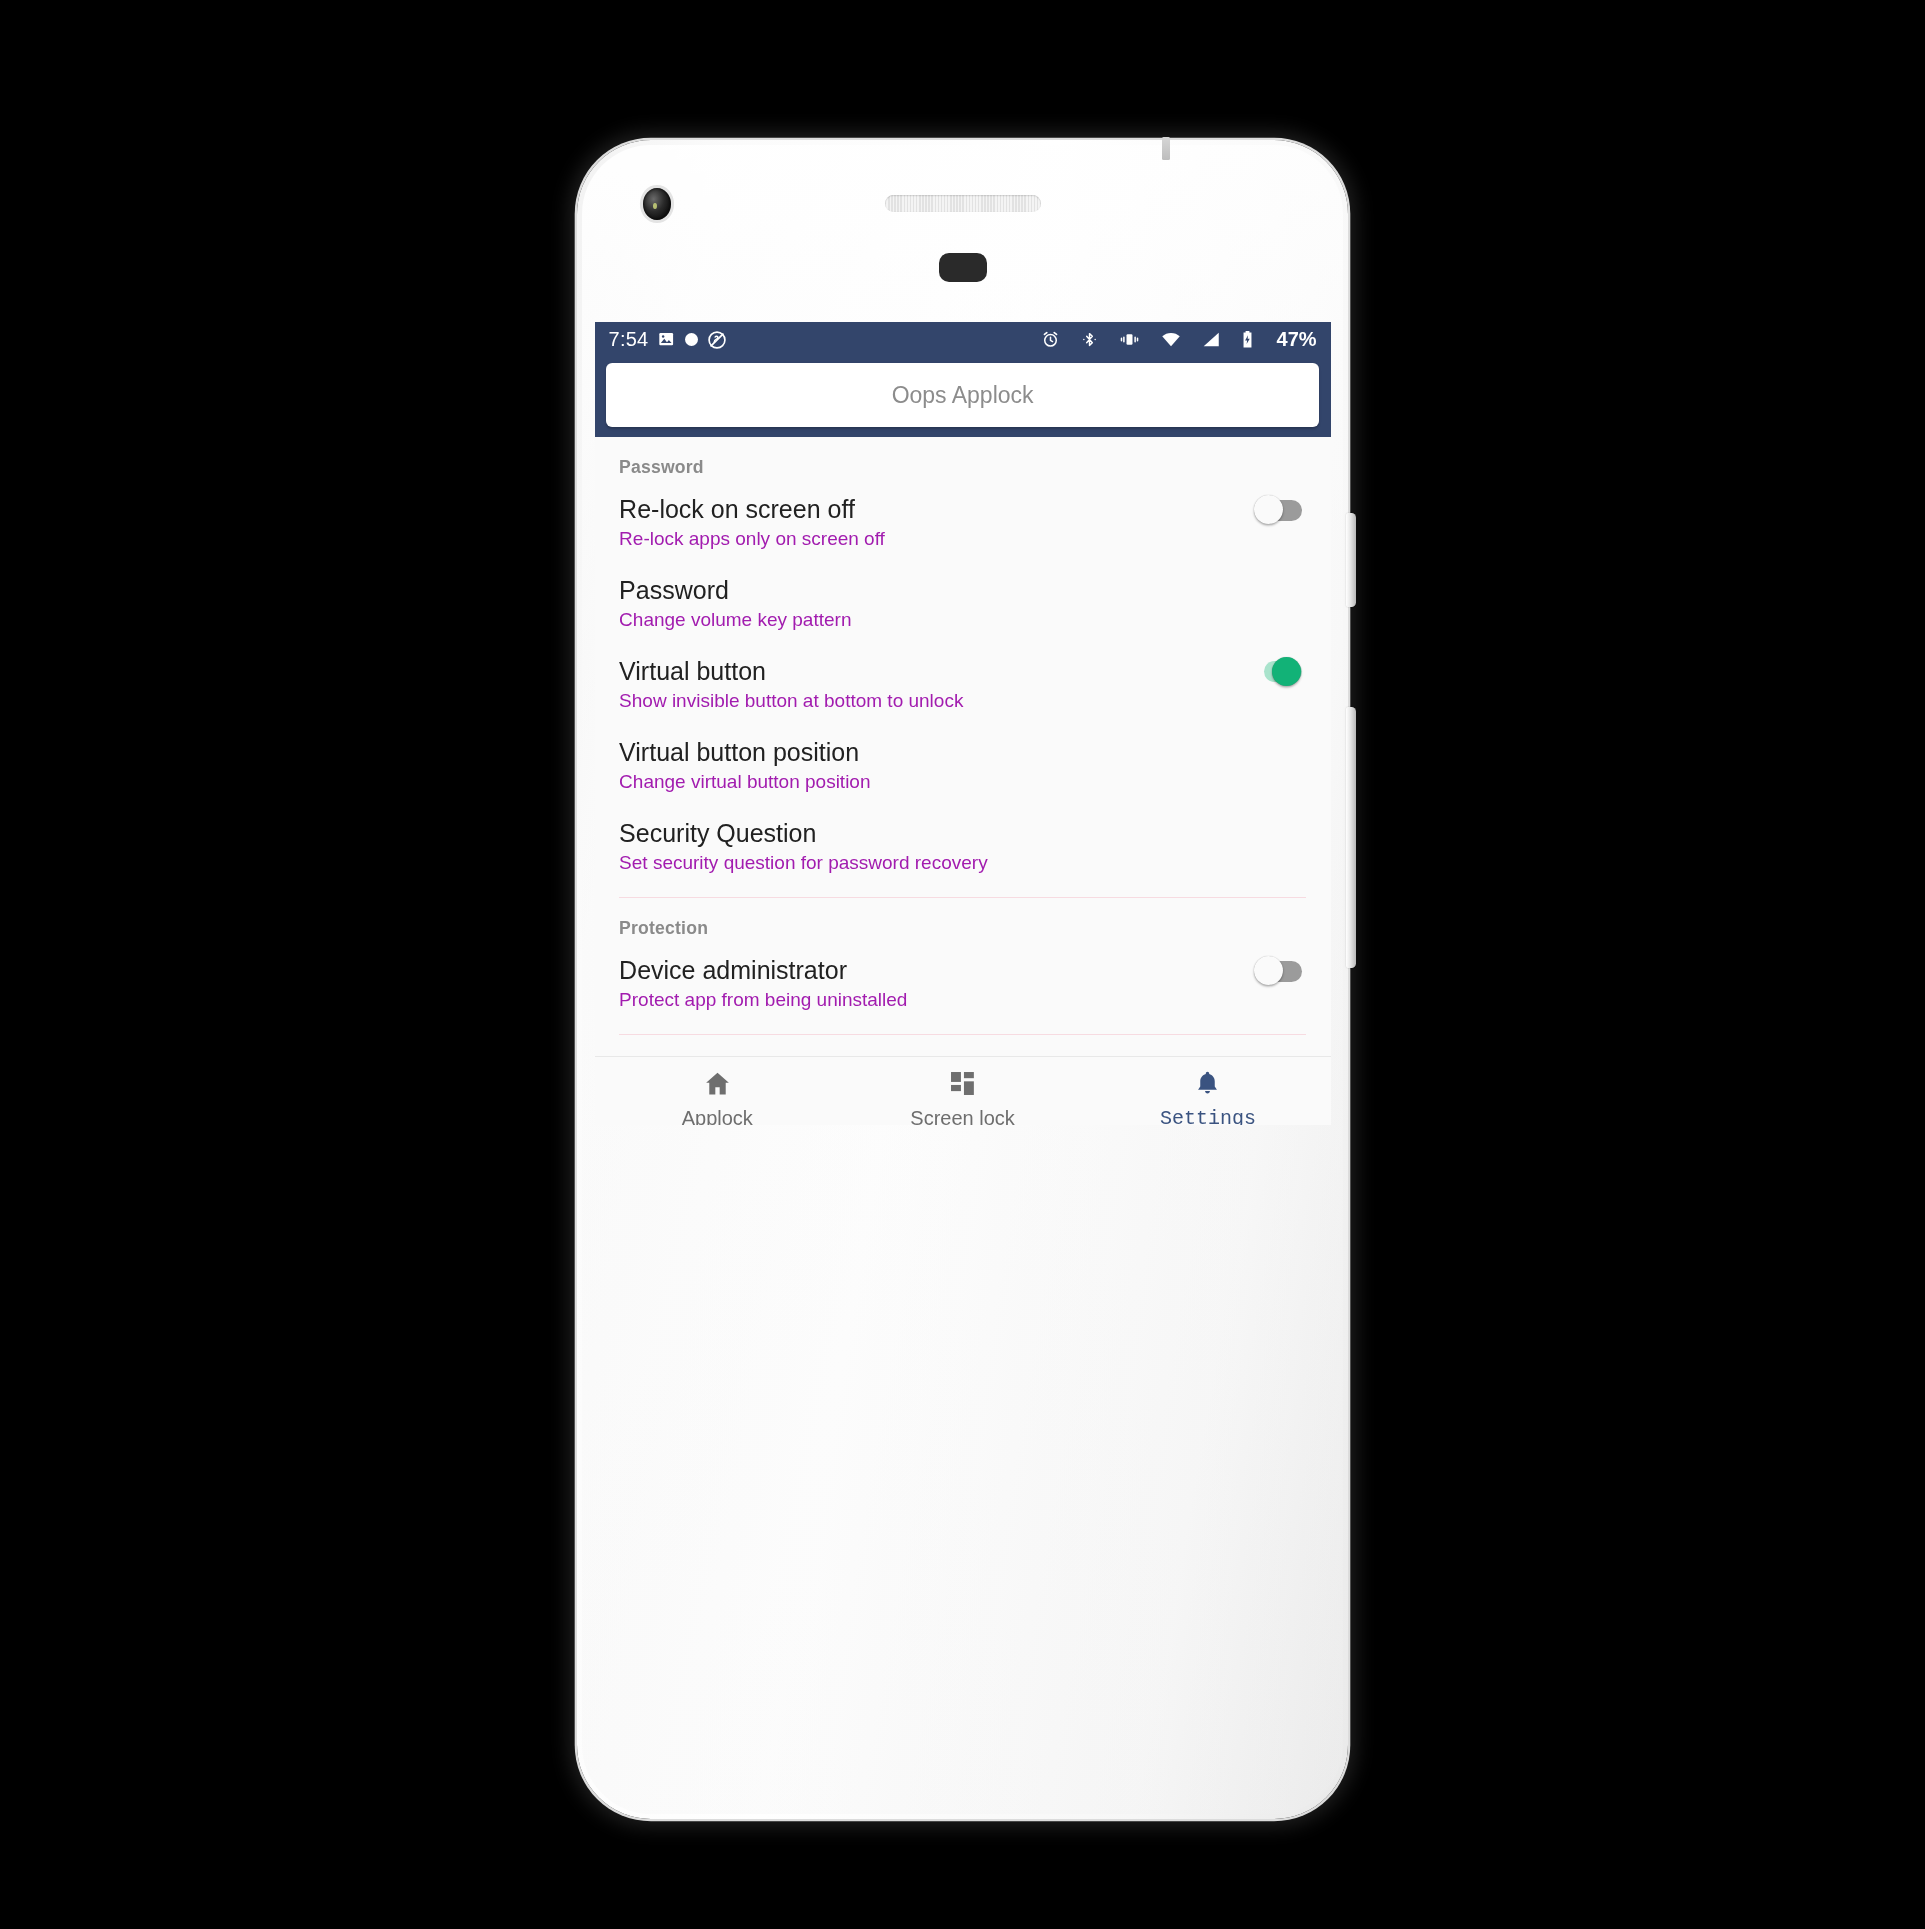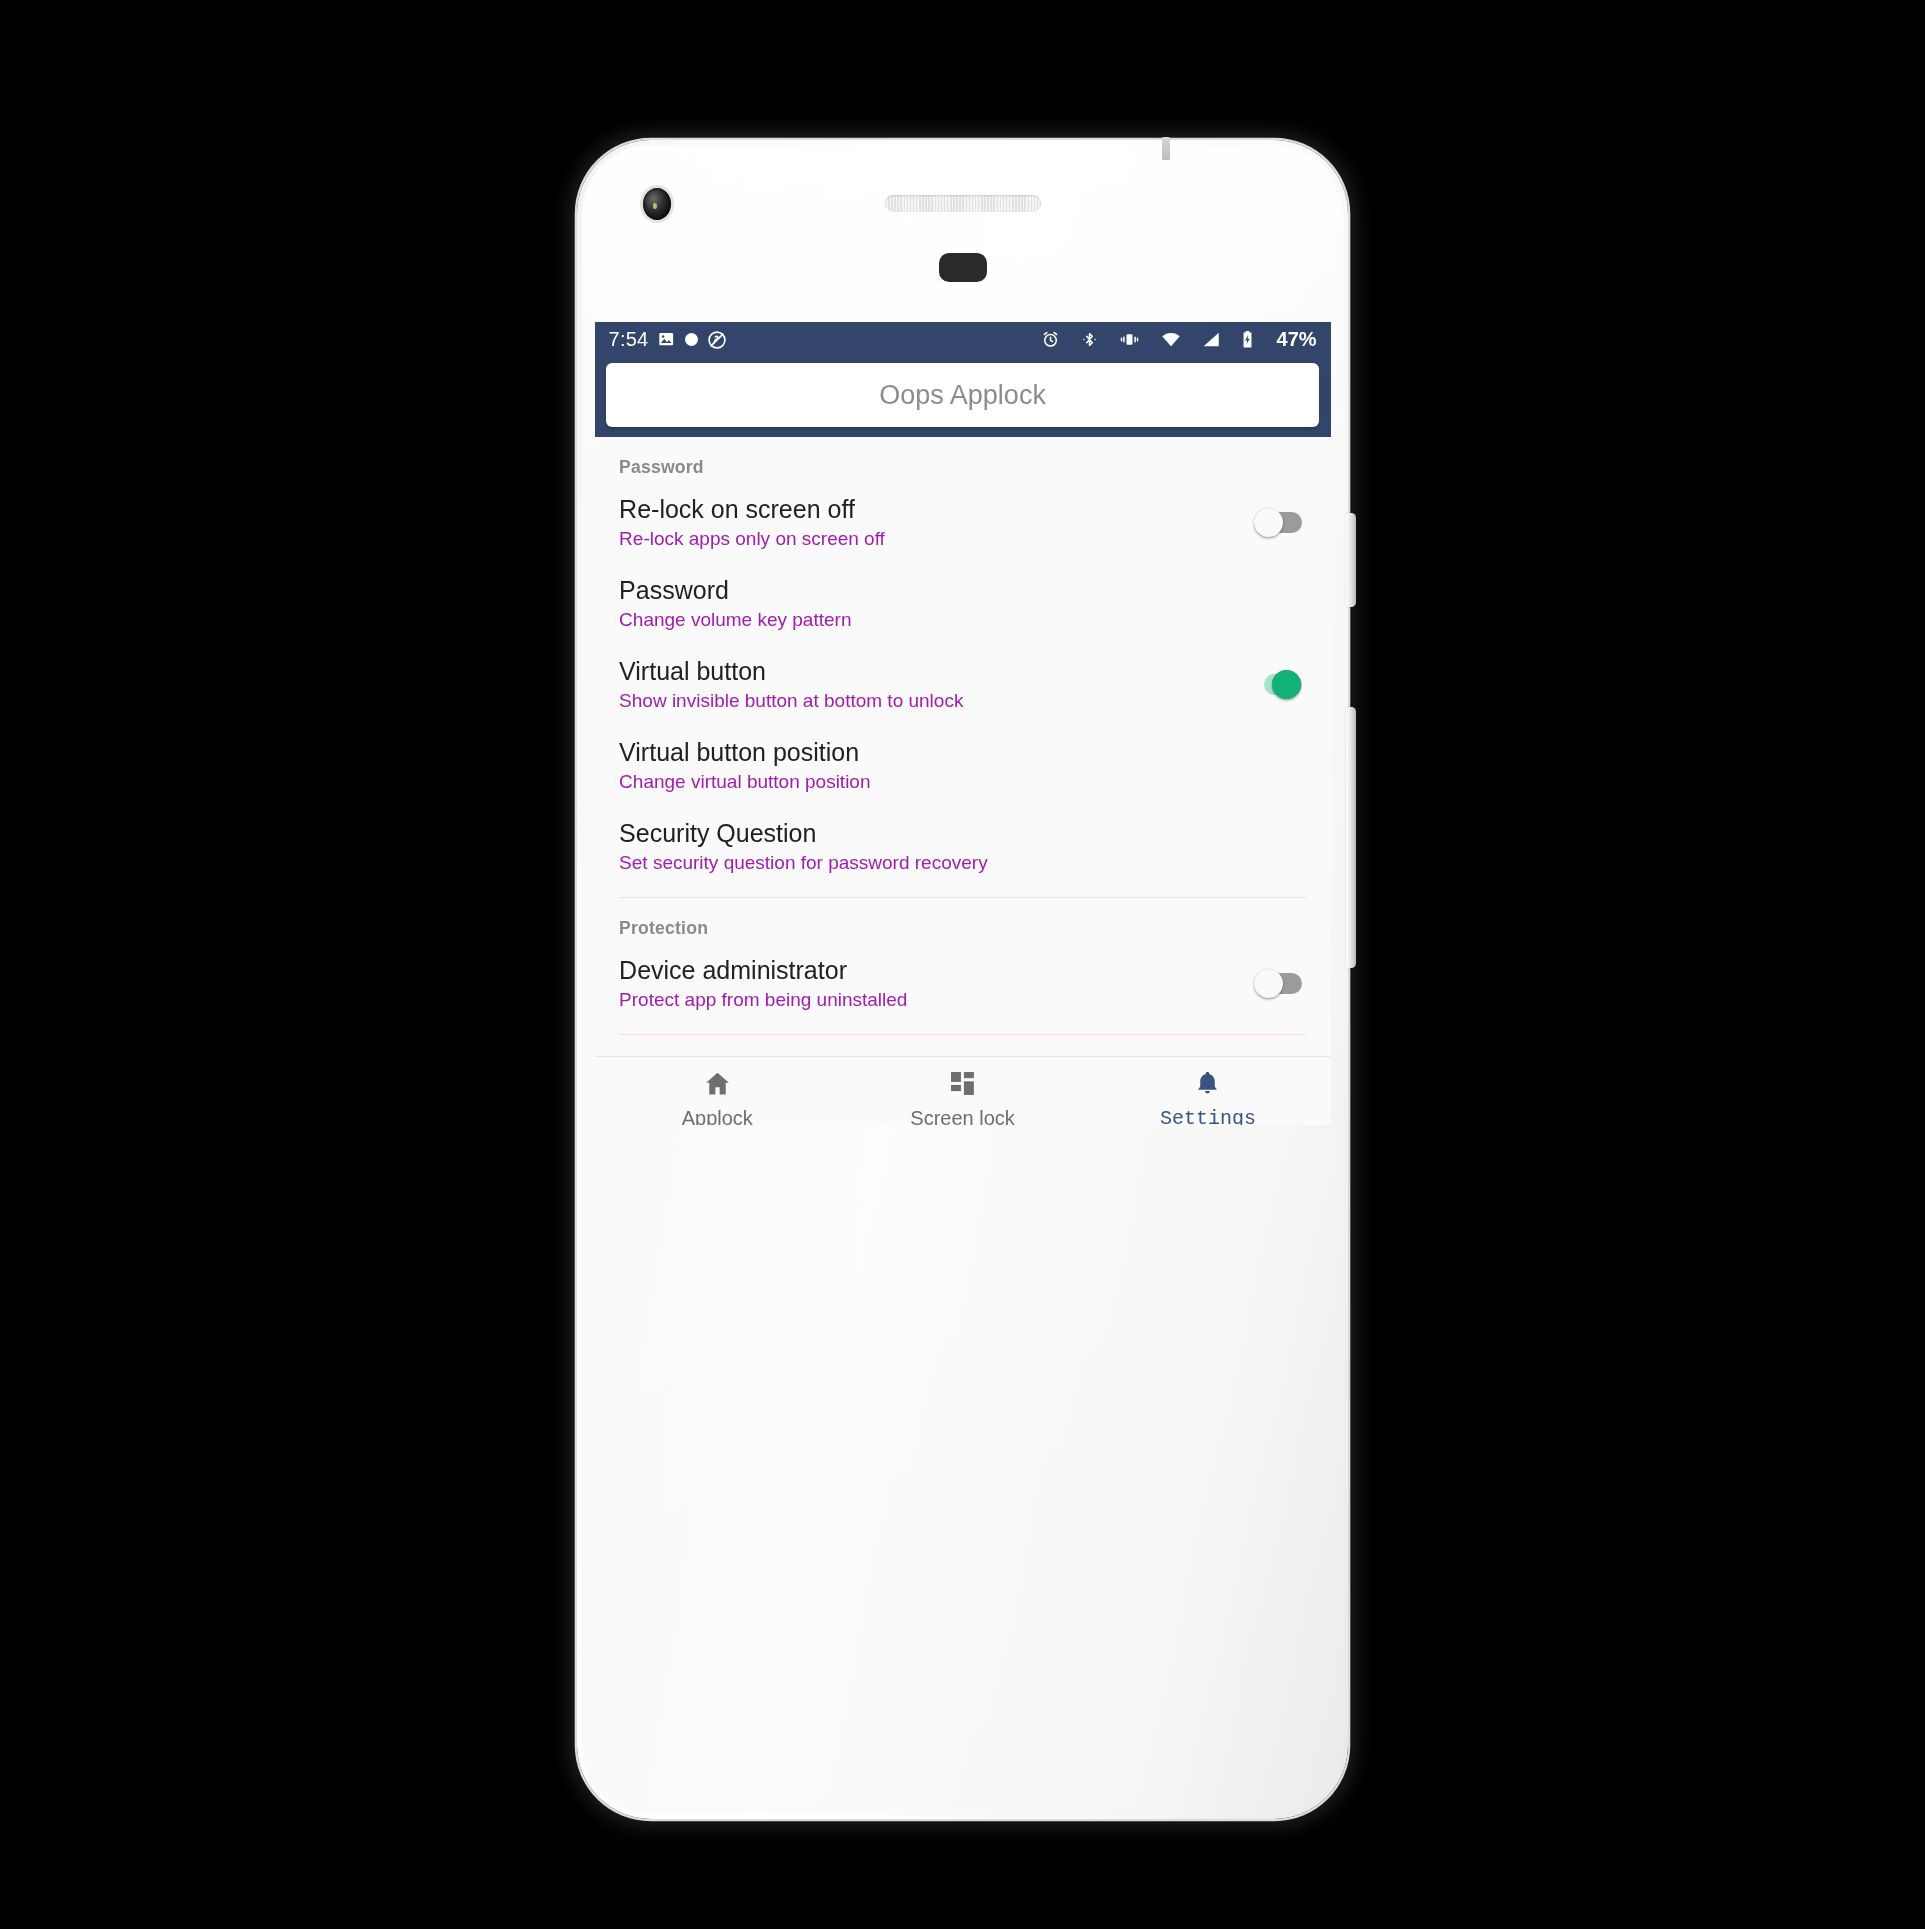--- a/index.html
+++ b/index.html
@@ -98,42 +98,42 @@
     padding: 6.1px 11.5px 10px 11.5px;
   }
   .searchcard {
     background: #fff;
     border-radius: 6.1px;
     height: 64px;
     display: flex; align-items: center; justify-content: center;
     box-shadow: 0 1.5px 2.3px rgba(0,0,0,0.22);
   }
   .searchcard-title {
-    font-size: 27px;
+    font-size: 23px;
     color: #8c8c8c;
     font-family: "Liberation Sans", sans-serif;
     font-weight: 400;
   }
 
   
   .list {
     position: relative;
     height: 619px;
     background: #fafafa;
     overflow: hidden;
   }
   .section-header {
     padding: 20px 24.5px 4.6px 24.5px;
     font-size: 17.6px;
     font-weight: bold;
     color: #8a8a8a;
     letter-spacing: 0.2px;
   }
   .row {
-    display: flex; align-items: center;
+    display: flex; align-items: flex-start;
     padding: 12.3px 24.5px 14px 24.5px;
     min-height: 66px;
   }
   .row-texts { flex: 1 1 auto; min-width: 0; }
   .row-title {
     font-size: 25px; color: #212121; font-weight: 400;
     line-height: 1.16; margin-bottom: 3.8px;
   }
   .row-sub { font-size: 19px; color: #a21caf; line-height: 1.15; }
 

